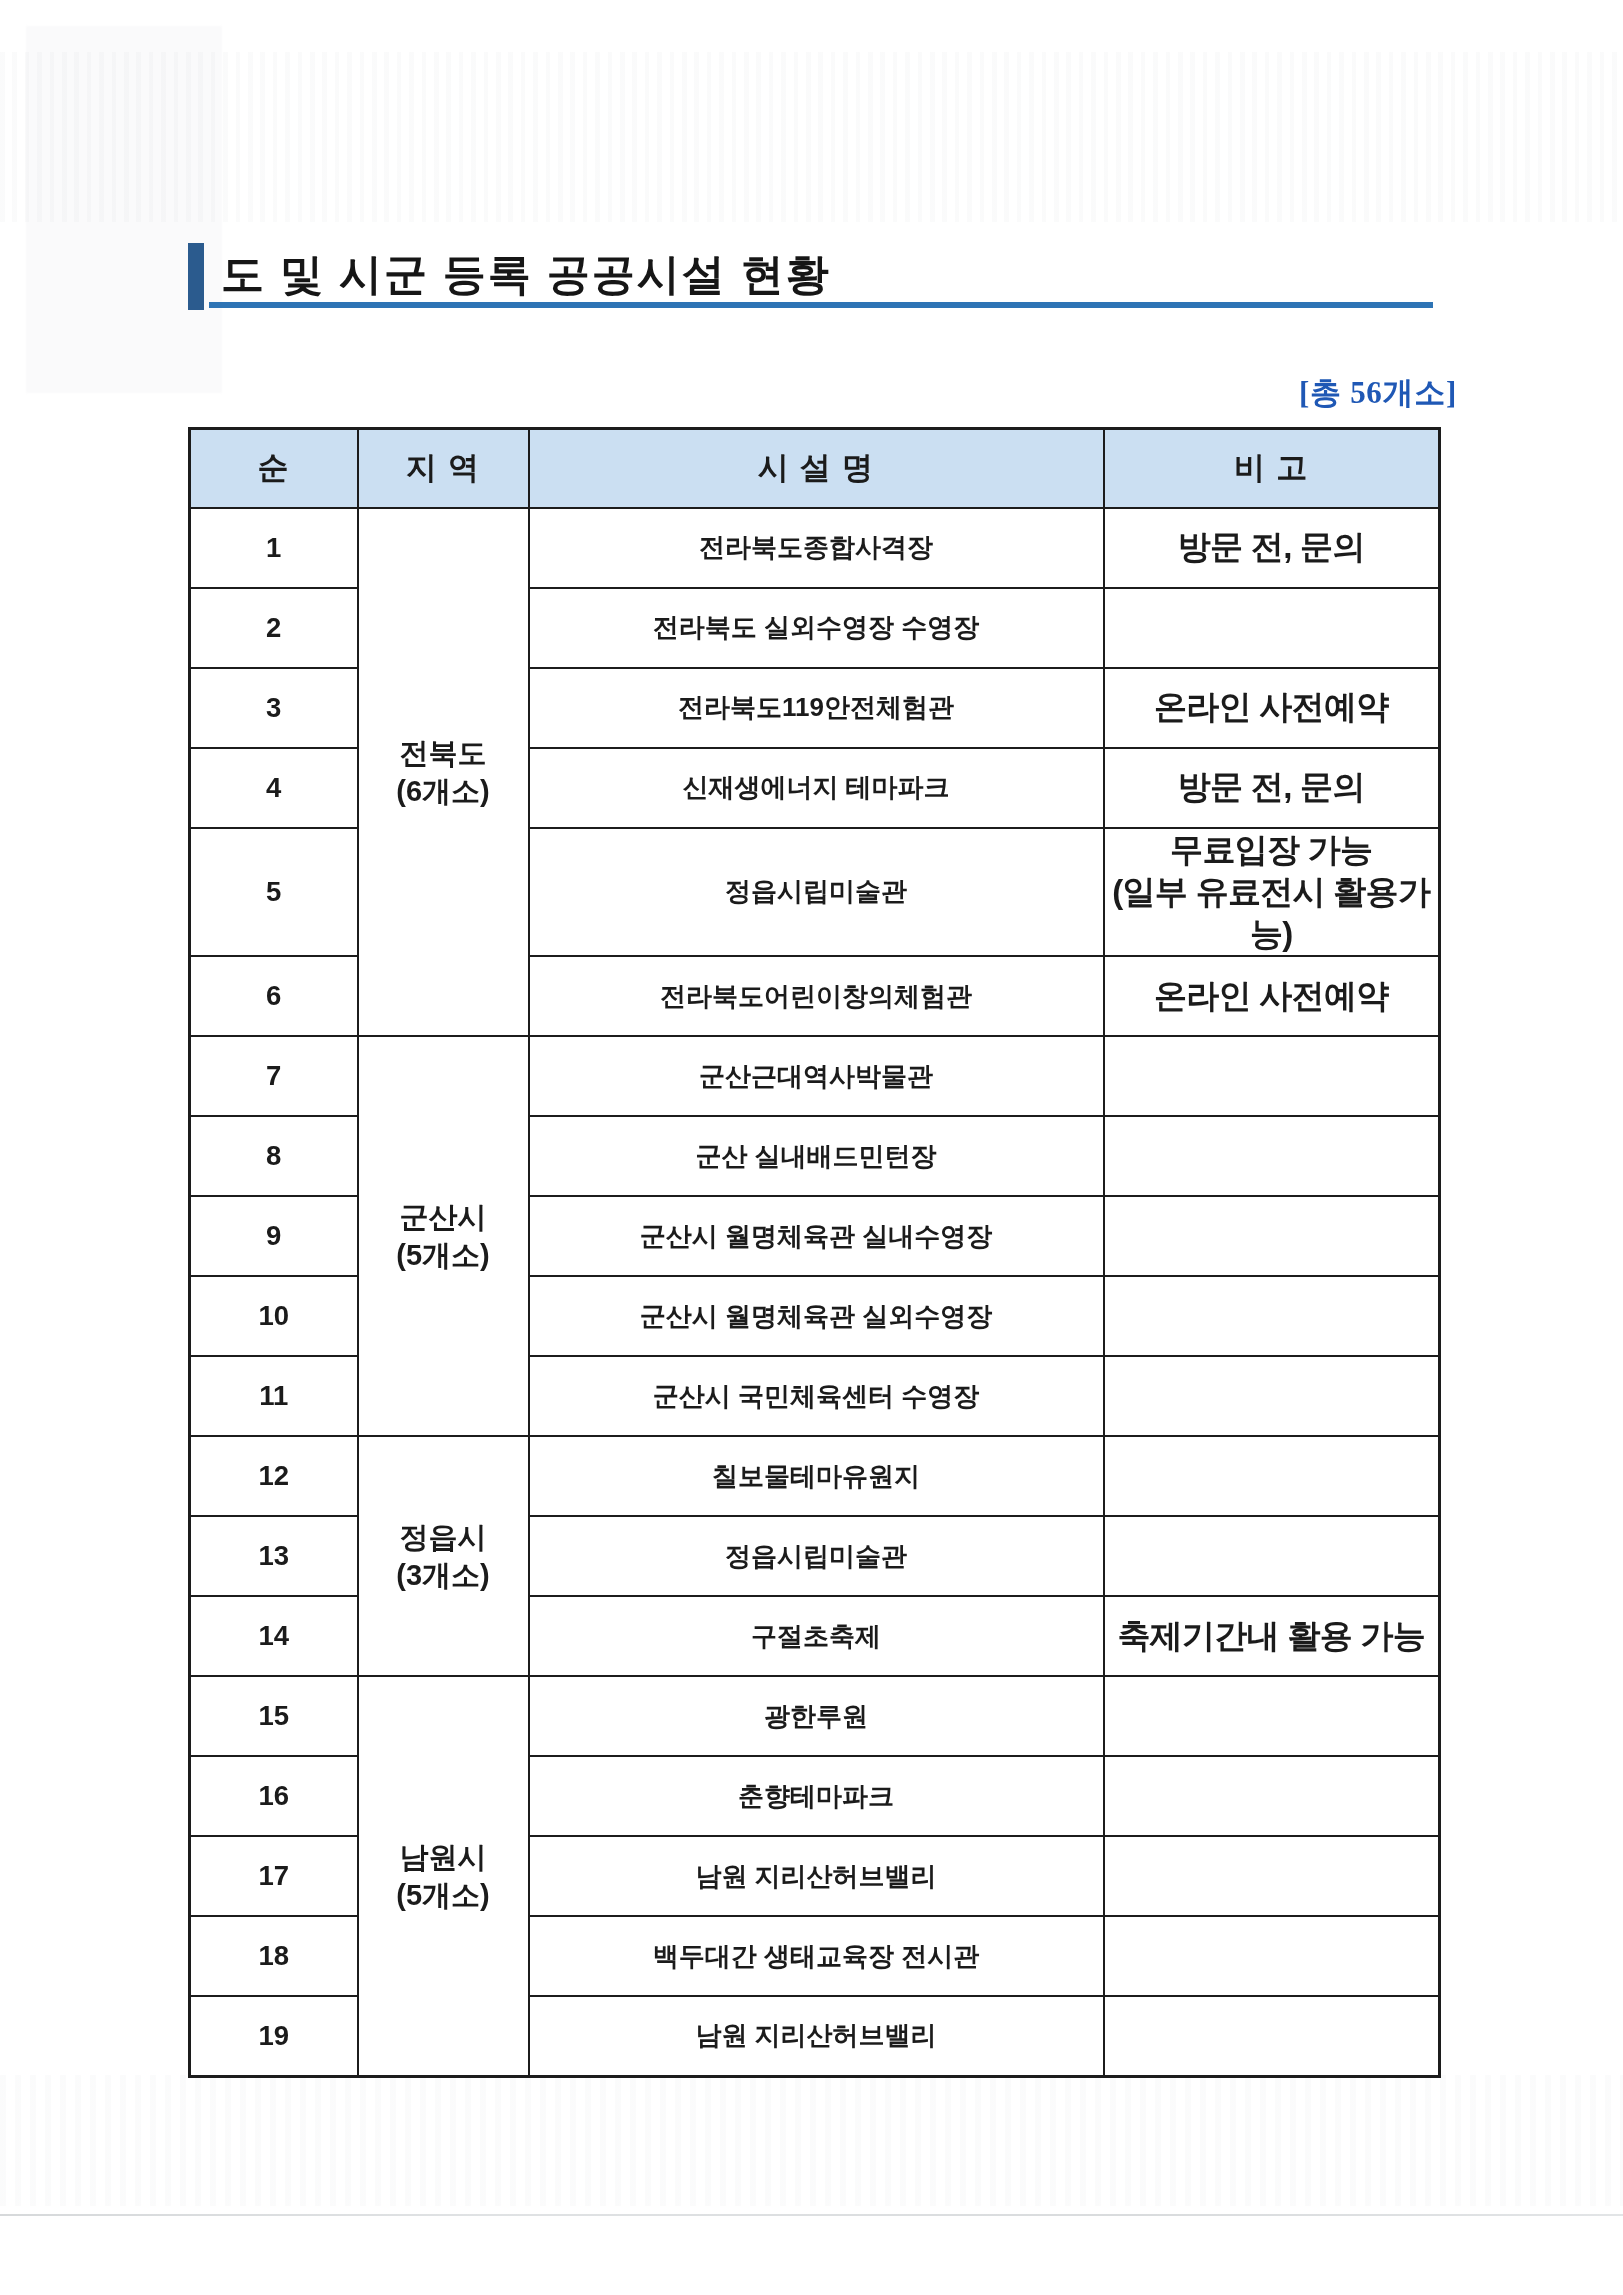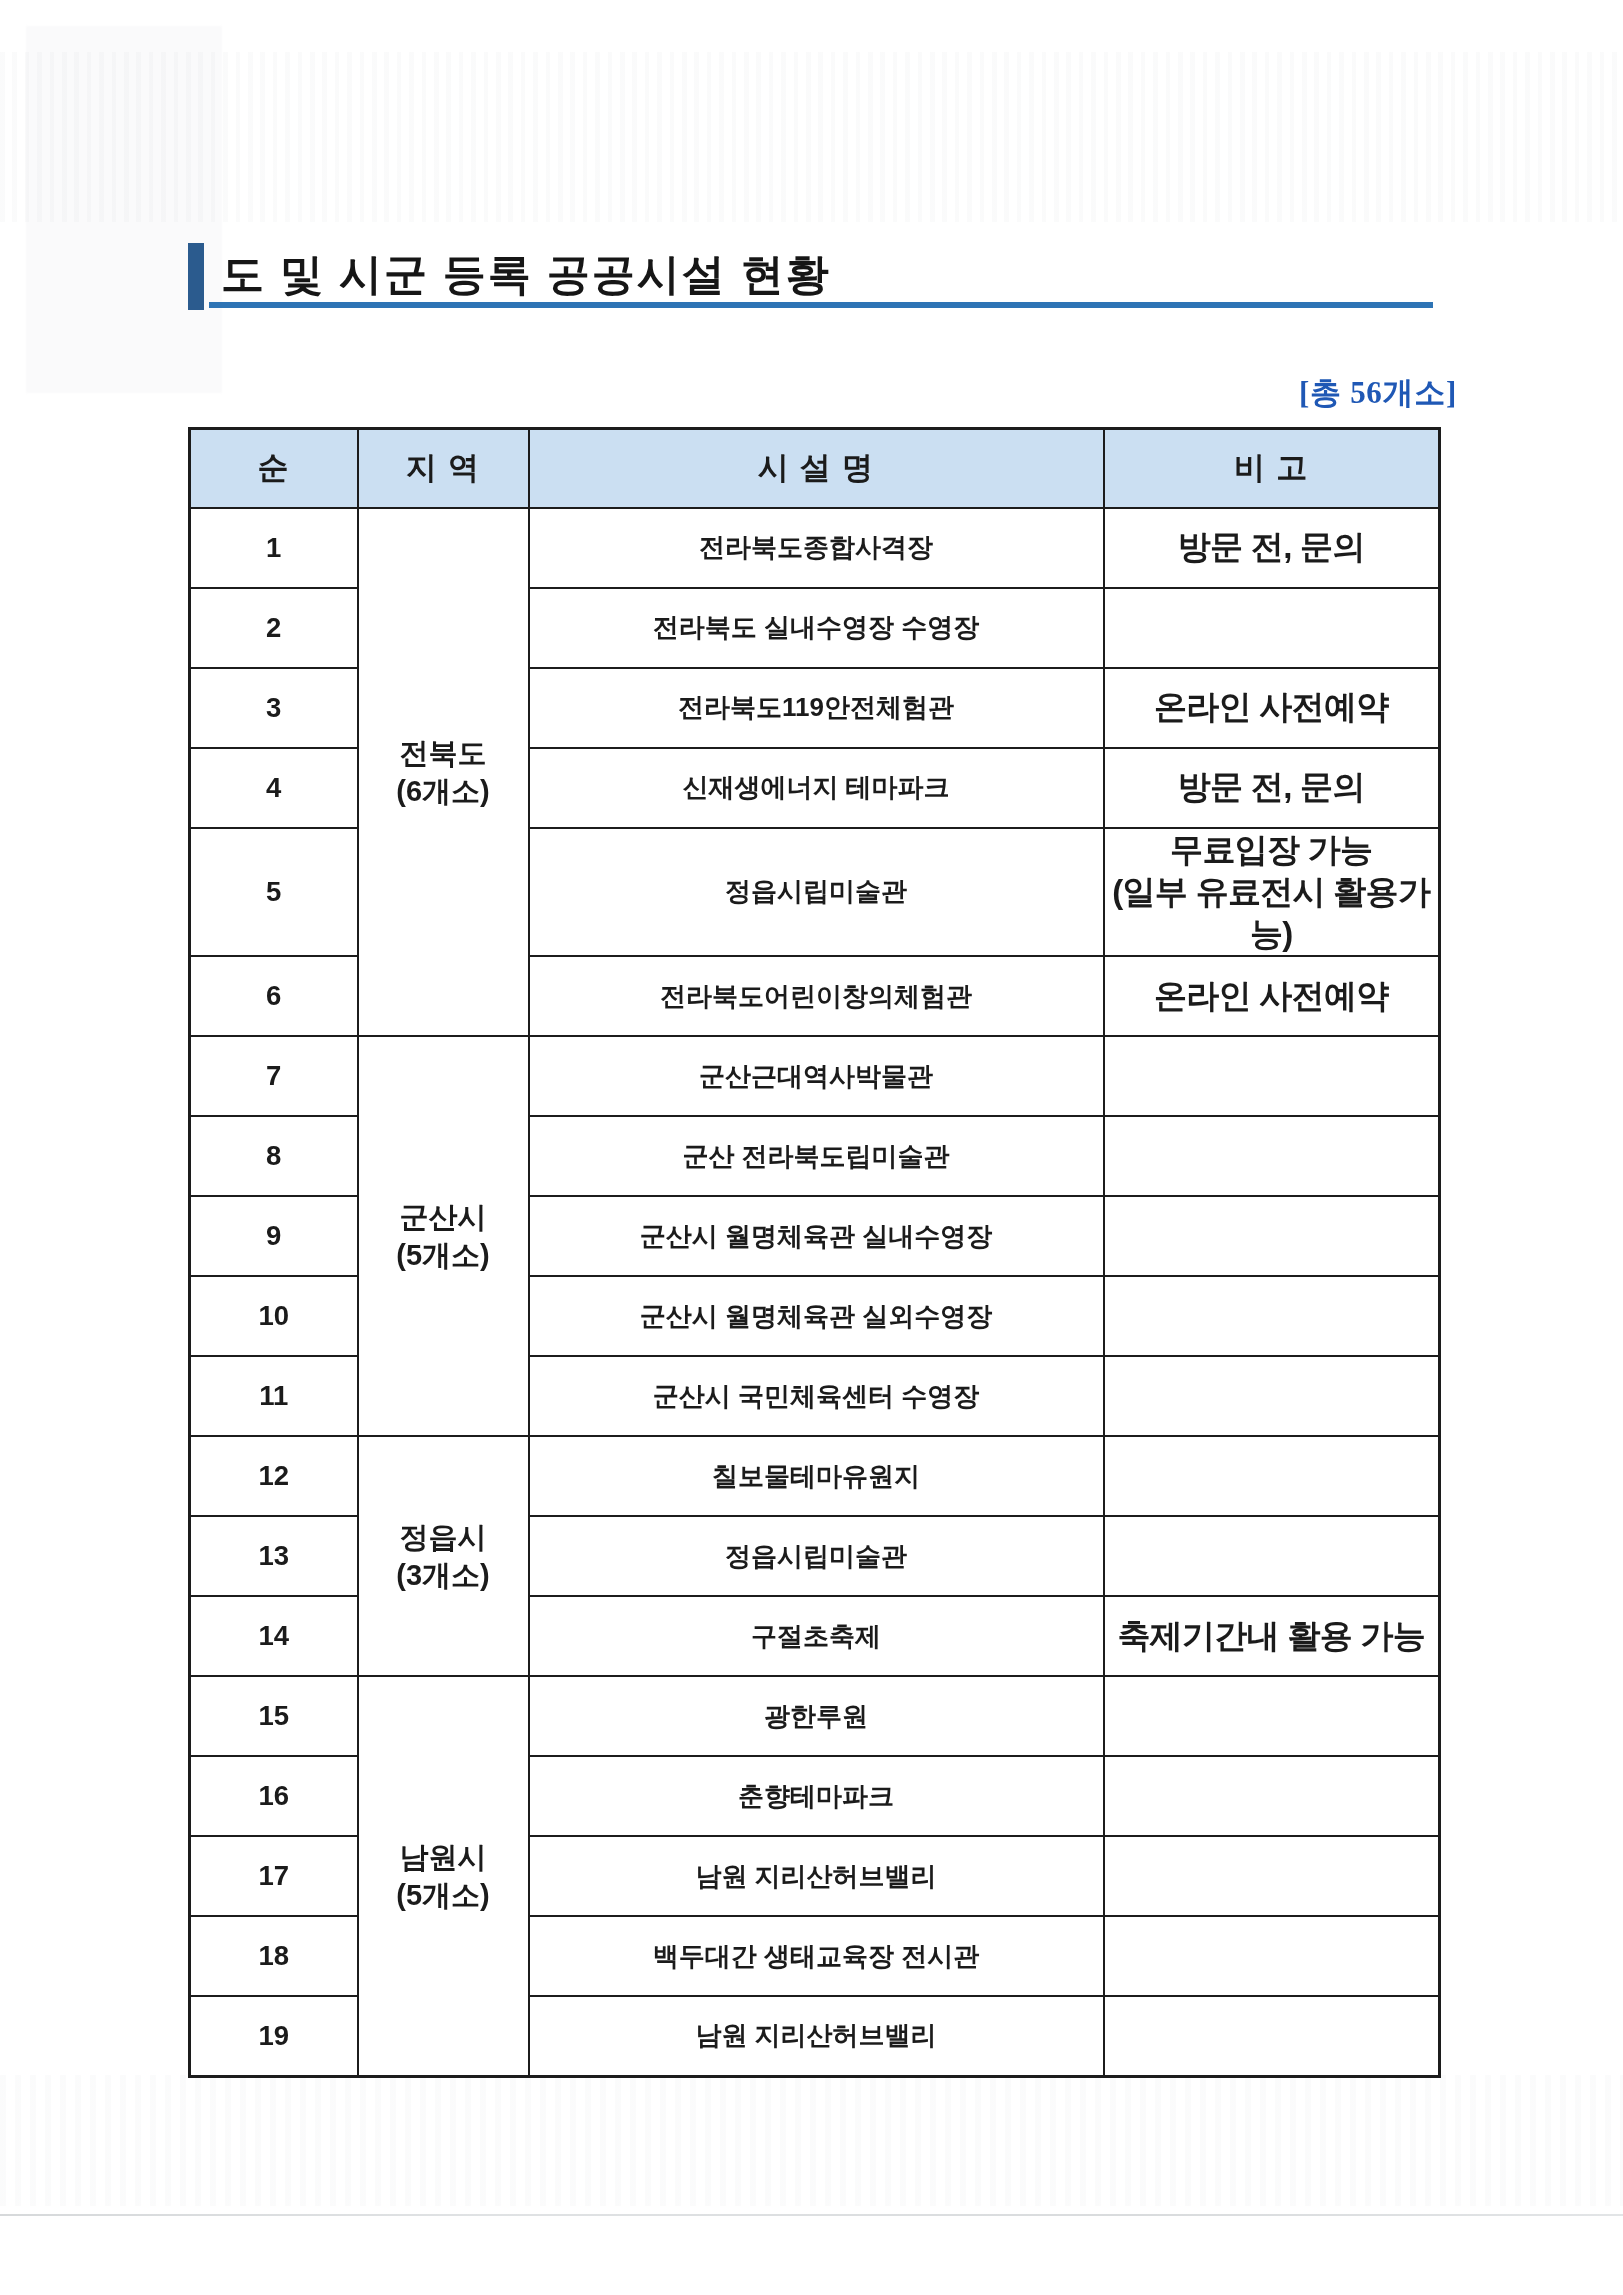--- a/index.html
+++ b/index.html
@@ -152,21 +152,21 @@
     <tbody>
       <tr>
         <td class="no-cell">1</td>
         <td class="region-cell" rowspan="6">전북도
 (6개소)</td>
         <td class="facility-cell">전라북도종합사격장</td>
         <td class="remark-cell">방문 전, 문의</td>
       </tr>
       <tr>
         <td class="no-cell">2</td>
-        <td class="facility-cell">전라북도 실내수영장 수영장</td>
+        <td class="facility-cell">전라북도 실외수영장 수영장</td>
         <td class="remark-cell"></td>
       </tr>
       <tr>
         <td class="no-cell">3</td>
         <td class="facility-cell">전라북도119안전체험관</td>
         <td class="remark-cell">온라인 사전예약</td>
       </tr>
       <tr>
         <td class="no-cell">4</td>
         <td class="facility-cell">신재생에너지 테마파크</td>
@@ -186,21 +186,21 @@
 
       <tr>
         <td class="no-cell">7</td>
         <td class="region-cell" rowspan="5">군산시
 (5개소)</td>
         <td class="facility-cell">군산근대역사박물관</td>
         <td class="remark-cell"></td>
       </tr>
       <tr>
         <td class="no-cell">8</td>
-        <td class="facility-cell">군산 전라북도립미술관</td>
+        <td class="facility-cell">군산 실내배드민턴장</td>
         <td class="remark-cell"></td>
       </tr>
       <tr>
         <td class="no-cell">9</td>
         <td class="facility-cell">군산시 월명체육관 실내수영장</td>
         <td class="remark-cell"></td>
       </tr>
       <tr>
         <td class="no-cell">10</td>
         <td class="facility-cell">군산시 월명체육관 실외수영장</td>

